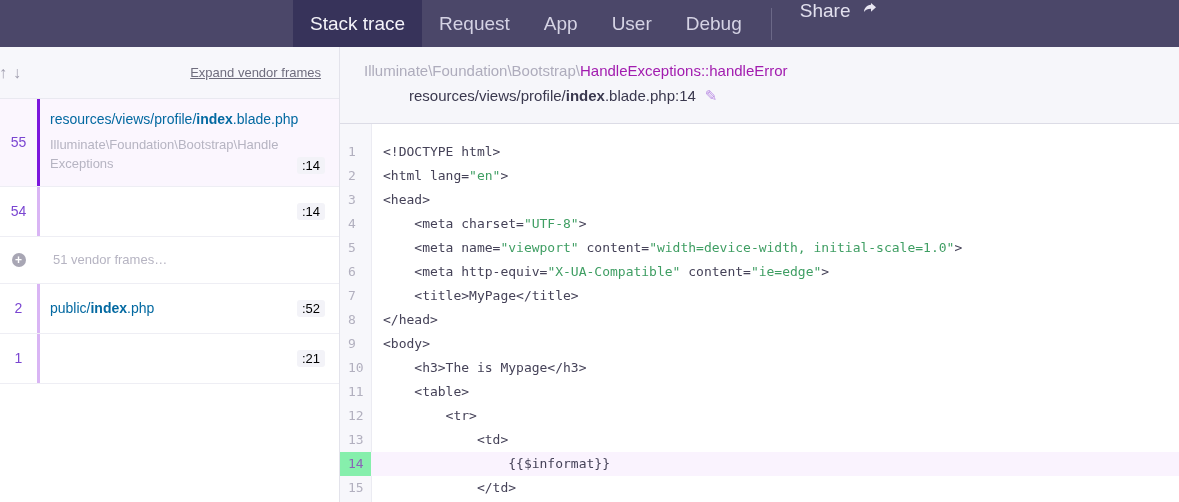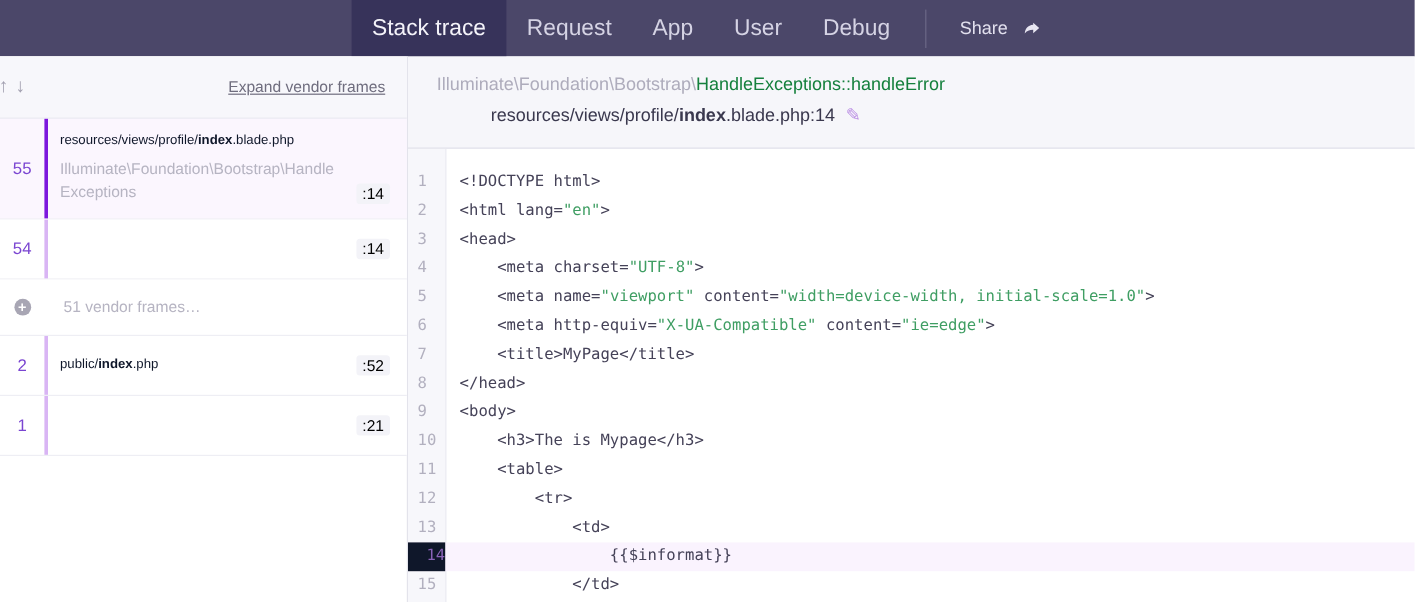--- a/index.html
+++ b/index.html
@@ -6,22 +6,22 @@
   html,body { width:1179px; height:502px; overflow:hidden; background:#fff;
               font-family:"Liberation Sans", sans-serif; }
 
   
   .nav { height:47px; background:#4b4769; display:flex; align-items:stretch; }
   .nav-tabs { display:flex; margin-left:293px; }
   .tab { display:flex; align-items:center; padding:0 17px; font-size:19px;
          color:#d5d3e4; cursor:pointer; white-space:nowrap; }
   .tab.active { background:#37335a; color:#f4f3f9; }
   .nav-sep { width:1px; background:#6b6887; margin:8px 12px 7px 12px; }
-  .share { display:flex; align-items:center; gap:11px; padding:0 16px;
-           font-size:15px; color:#e2e0ee; cursor:pointer; }
+  .share { display:flex; gap:11px; padding:0 16px;
+           font-size:19px; color:#e2e0ee; cursor:pointer; }
   .share svg { width:18px; height:16px; display:block; }
 
   
   .layout { display:flex; height:455px; }
 
   
   .sidebar { width:340px; flex:0 0 340px; border-right:1px solid #e3e3eb;
              background:#fff; display:flex; flex-direction:column; }
   .sb-top { height:52px; flex:0 0 52px; background:#f7f7fb;
             border-bottom:1px solid #e9e9f0; display:flex; align-items:center;
@@ -34,21 +34,21 @@
            background:#fff; cursor:pointer; }
   .frame.selected { background:#fbf6fe; }
   .fnum { flex:0 0 37px; display:flex; align-items:center; justify-content:center;
           color:#7a45d1; font-size:14px; }
   .fbar { flex:0 0 3px; background:#d9b5f4; }
   .frame.selected .fbar { background:#7c17dd; }
   .fcontent { flex:1; padding:12px 14px 12px 10px; display:flex;
               flex-direction:column; justify-content:center; min-height:44px; }
   .fcontent.row { flex-direction:row; justify-content:space-between;
                   align-items:center; min-height:49px; }
-  .ffile { font-size:11px; color:#0f172a; }
+  .ffile { font-size:14px; color:#0369a1; }
   .ffile b { font-weight:bold; }
   .fspace { margin-bottom:9px; }
   .fmeta { display:flex; justify-content:space-between; align-items:flex-end;
            font-size:13px; color:#b6b4c2; }
   .fmeta .cls { max-width:232px; line-height:1.45; overflow-wrap:anywhere; }
   .badge { background:#f3f3f8; border-radius:3px; padding:1px 5px;
            font-size:13px; color:#000000; white-space:nowrap; }
 
   .vendor { display:flex; align-items:center; min-height:47px;
             border-bottom:1px solid #eeeef4; background:#fff; cursor:pointer; }
@@ -56,34 +56,34 @@
   .plus { width:14px; height:14px; border-radius:50%; background:#a8a6b4;
           color:#fff; display:flex; align-items:center; justify-content:center;
           font-size:12px; line-height:1; font-weight:bold; }
   .vlabel { font-size:13px; color:#b6b4c2; padding-left:16px; }
 
   
   .main { flex:1; display:flex; flex-direction:column; min-width:0; }
   .hdr { height:77px; flex:0 0 77px; background:#f6f6fa;
          border-bottom:1px solid #dcdce6; padding:15px 0 0 24px; }
   .hdr-class { font-size:15px; color:#aeacbc; margin-bottom:8px; white-space:nowrap; }
-  .hdr-method { color:#15803d; }
+  .hdr-method { color:#a21caf; }
   .hdr-file { font-size:15px; color:#3a384e; white-space:nowrap;margin-left:45px; }
   .hdr-file b { font-weight:bold; }
   .pencil { color:#bb8fe4; margin-left:9px; font-size:15px; cursor:pointer; }
 
   .code { flex:1; position:relative; background:#fff; overflow:hidden;
           font-family:"DejaVu Sans Mono", monospace; font-size:13px;
           padding-top:16px; }
   .code::before { content:""; position:absolute; left:0; top:0; bottom:0;
                   width:31px; background:#f7f7fb; border-right:1px solid #ebebf2; }
   .cl { display:flex; height:24px; line-height:24px; position:relative; }
   .cl.hl { background:#faf3fe; }
   .ln { flex:0 0 31px; padding-left:8px; color:#b2b0bf; position:relative; }
-  .cl.hl .ln { background:#0f172a; color:#8a63b8;text-align:right; }
+  .cl.hl .ln { background:#86efac; color:#8a63b8; }
   .ct { padding-left:12px; white-space:pre; color:#454258; }
   .ct .s { color:#3f9e63; }
 </style>
 </head>
 <body>
 
 <div class="nav">
   <div class="nav-tabs">
       <div class="tab active">Stack trace</div>
       <div class="tab">Request</div>

